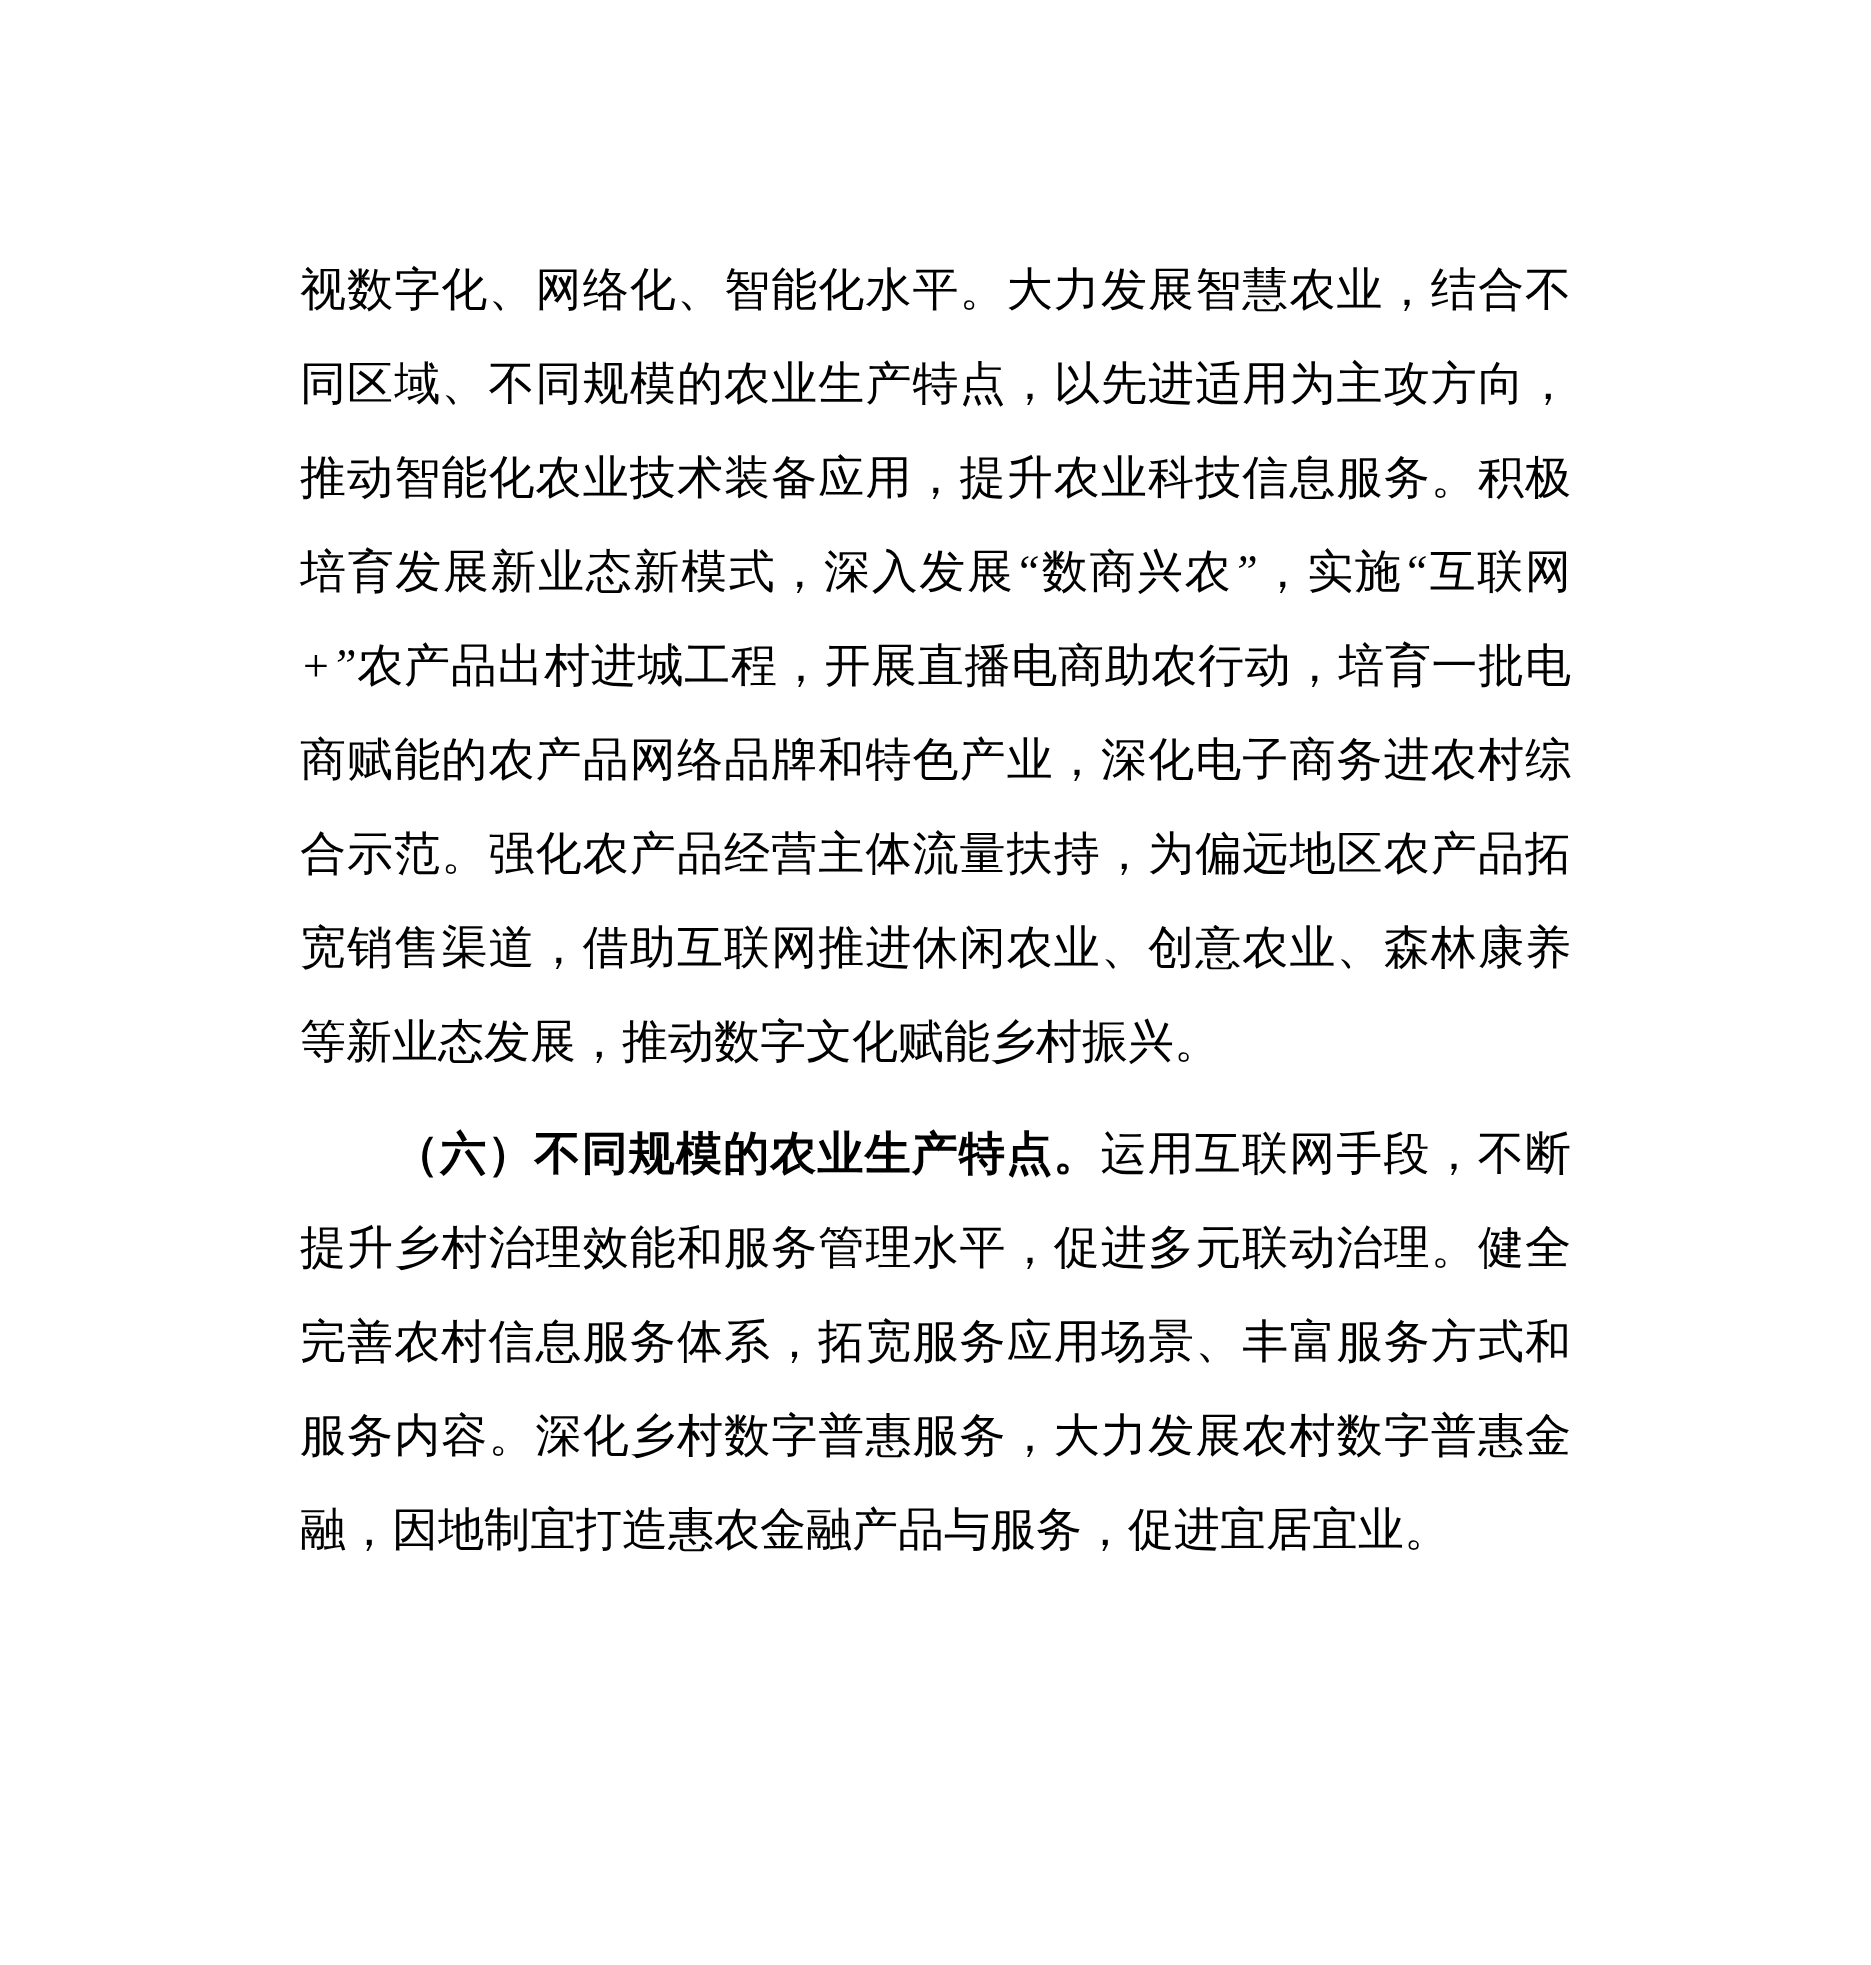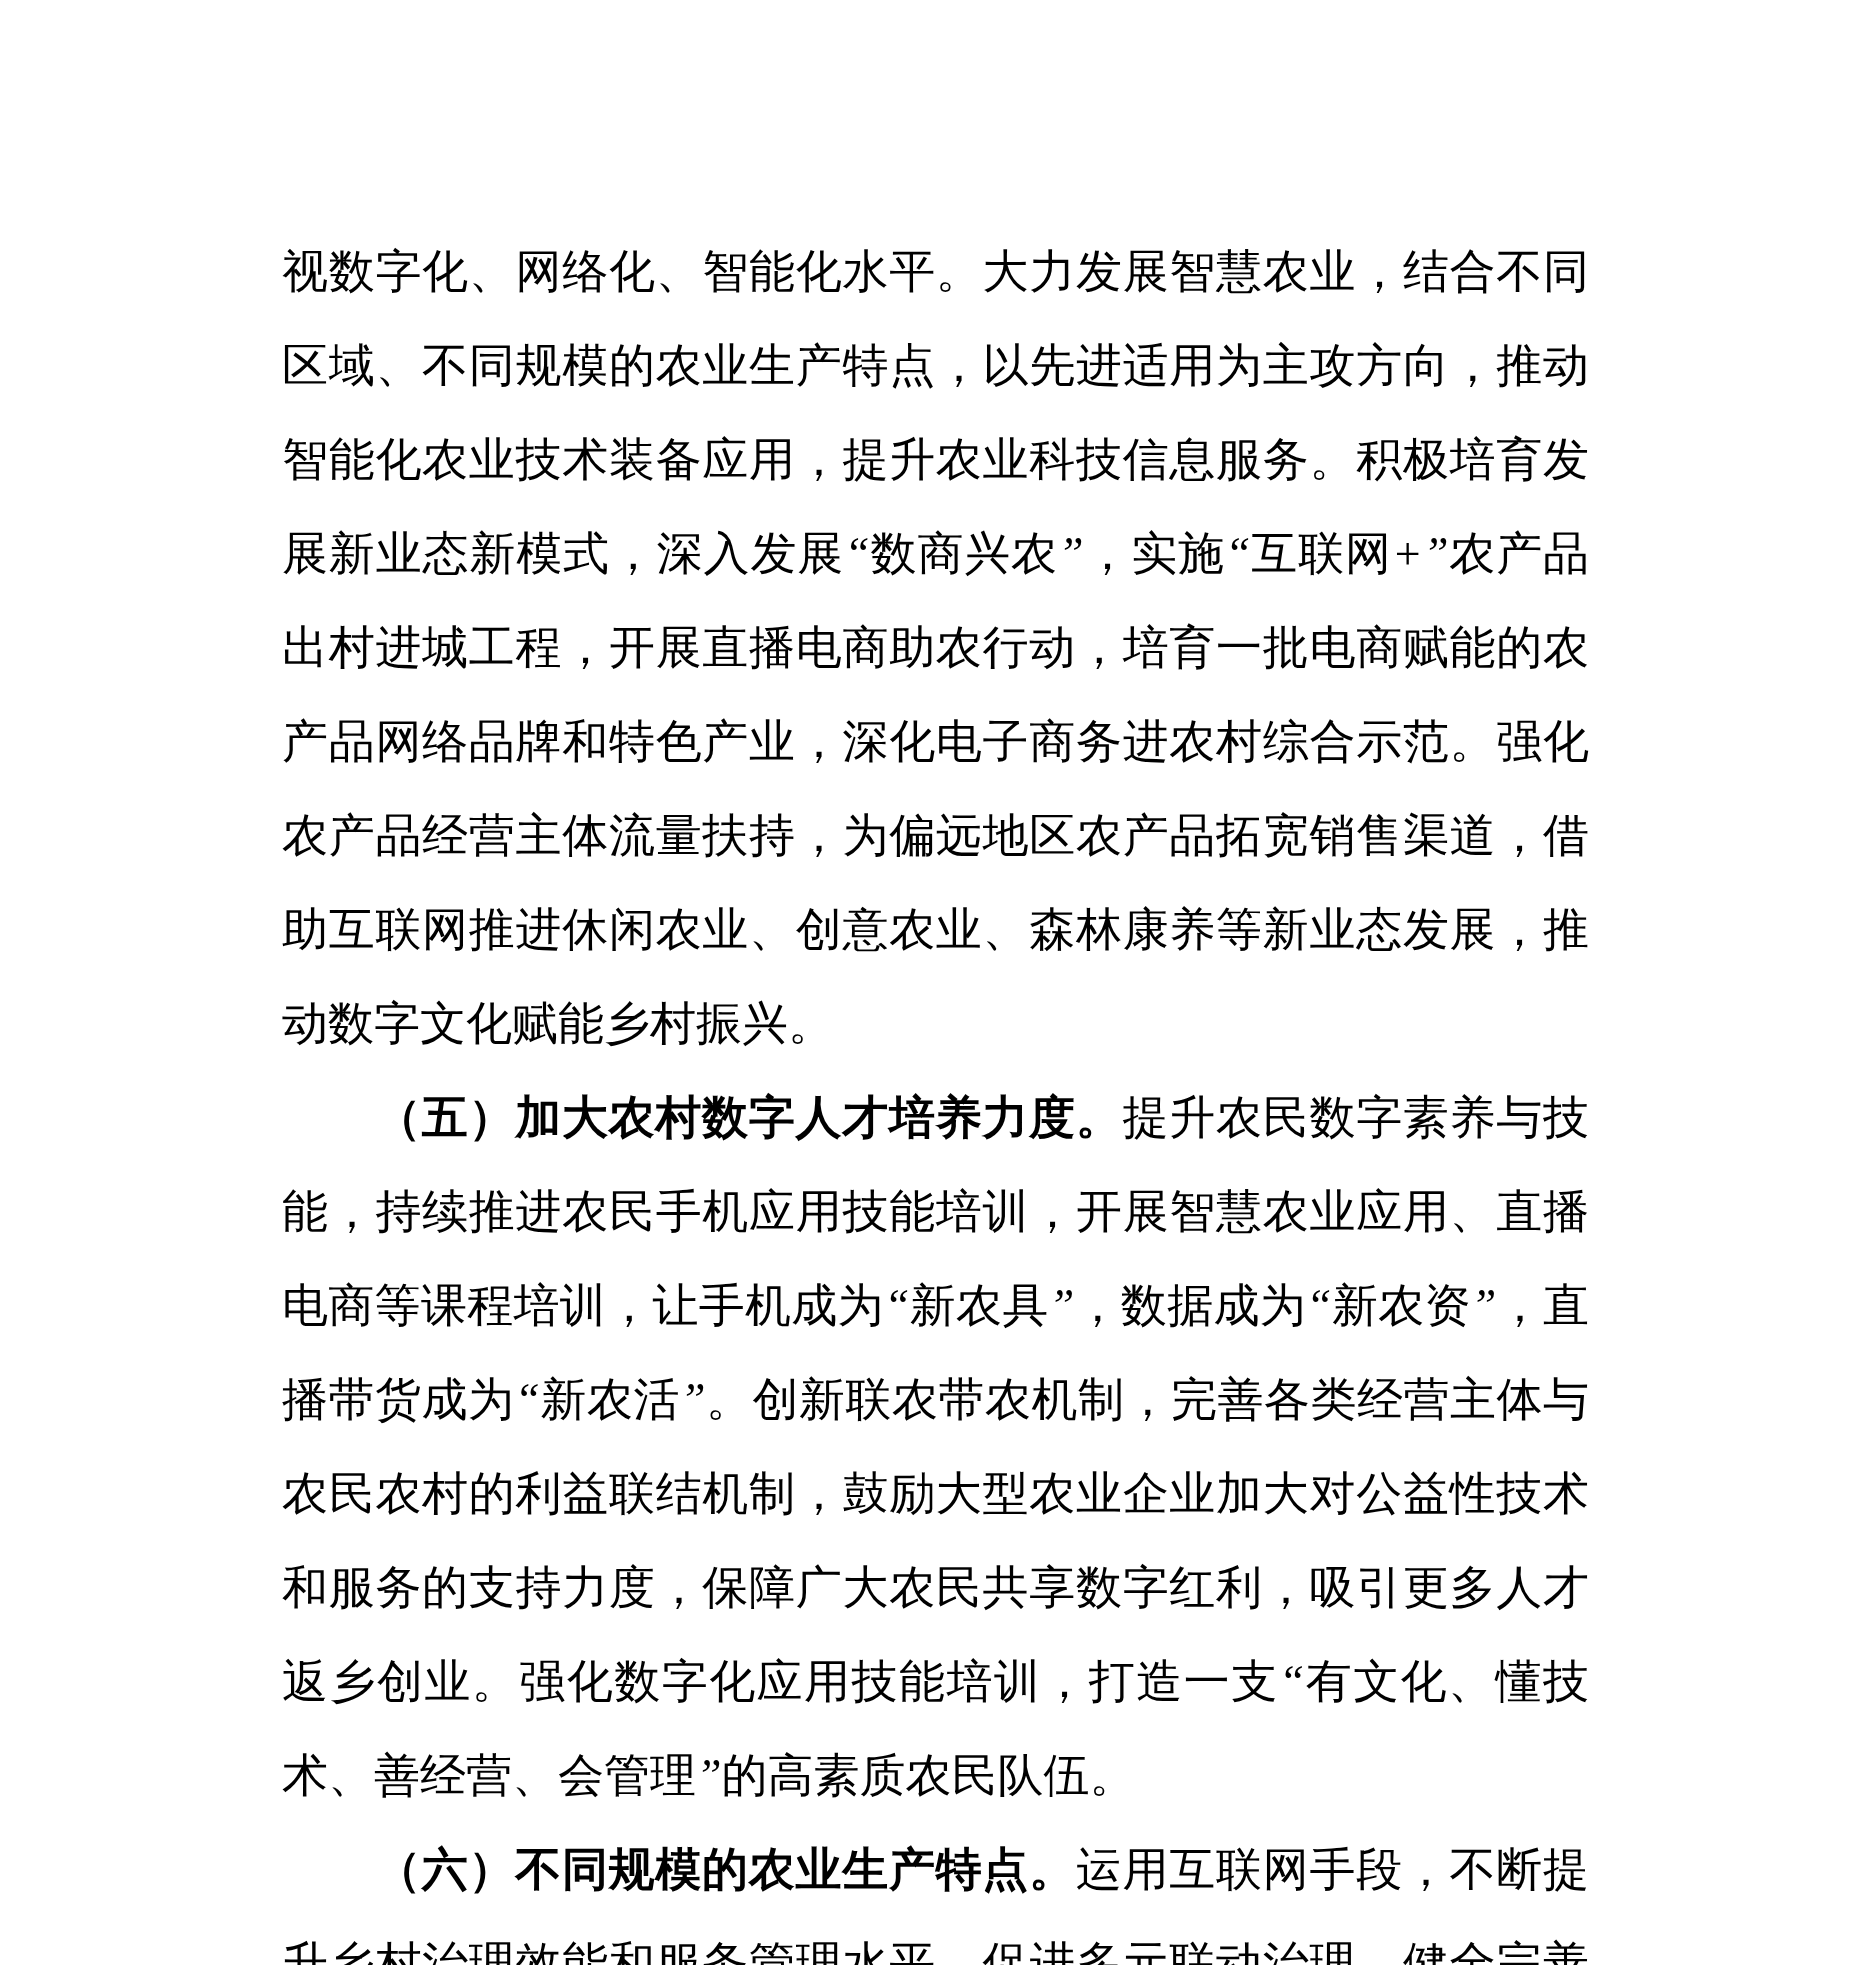--- a/index.html
+++ b/index.html
@@ -19,35 +19,34 @@
     top: 225px;
     width: 1307px;
     color: #000000;
     font-family: "Liberation Serif", "DejaVu Serif", serif;
     font-size: 46px;
     line-height: 94px;
     text-align: justify;
     text-justify: inter-character;
   }
   .para {
-    margin: 0;
+    margin: 18px;
     font-style: oblique 6deg;
   }
   .indent {
     text-indent: 93px;
   }
   .lead {
     font-weight: bold;
   }
 </style>
 </head>
 <body>
 
 <div class="doc-body">
 
   <p class="para"><span class="lead"></span><span>视数字化、网络化、智能化水平。大力发展智慧农业，结合不同区域、不同规模的农业生产特点，以先进适用为主攻方向，推动智能化农业技术装备应用，提升农业科技信息服务。积极培育发展新业态新模式，深入发展“数商兴农”，实施“互联网+”农产品出村进城工程，开展直播电商助农行动，培育一批电商赋能的农产品网络品牌和特色产业，深化电子商务进农村综合示范。强化农产品经营主体流量扶持，为偏远地区农产品拓宽销售渠道，借助互联网推进休闲农业、创意农业、森林康养等新业态发展，推动数字文化赋能乡村振兴。</span></p>
 
-  <p class="para indent"><span class="lead">（五）加大农村数字人才培养力度。</span><span>提升农民数字素养与技能，持续推进农民手机应用技能培训，开展智慧农业应用、直播电商等课程培训，让手机成为“新农具”，数据成为“新农资”，直播带货成为“新农活”。创新联农带农机制，完善各类经营主体与农民农村的利益联结机制，鼓励大型农业企业加大对公益性技术和服务的支持力度，保障广大农民共享数字红利，吸引更多人才返乡创业。强化数字化应用技能培训，打造一支“有文化、懂技术、善经营、会管理”的高素质农民队伍。</span></p>
 
   <p class="para indent"><span class="lead">（六）不同规模的农业生产特点。</span><span>运用互联网手段，不断提升乡村治理效能和服务管理水平，促进多元联动治理。健全完善农村信息服务体系，拓宽服务应用场景、丰富服务方式和服务内容。深化乡村数字普惠服务，大力发展农村数字普惠金融，因地制宜打造惠农金融产品与服务，促进宜居宜业。</span></p>
 
 </div>
 
 
 </body></html>

